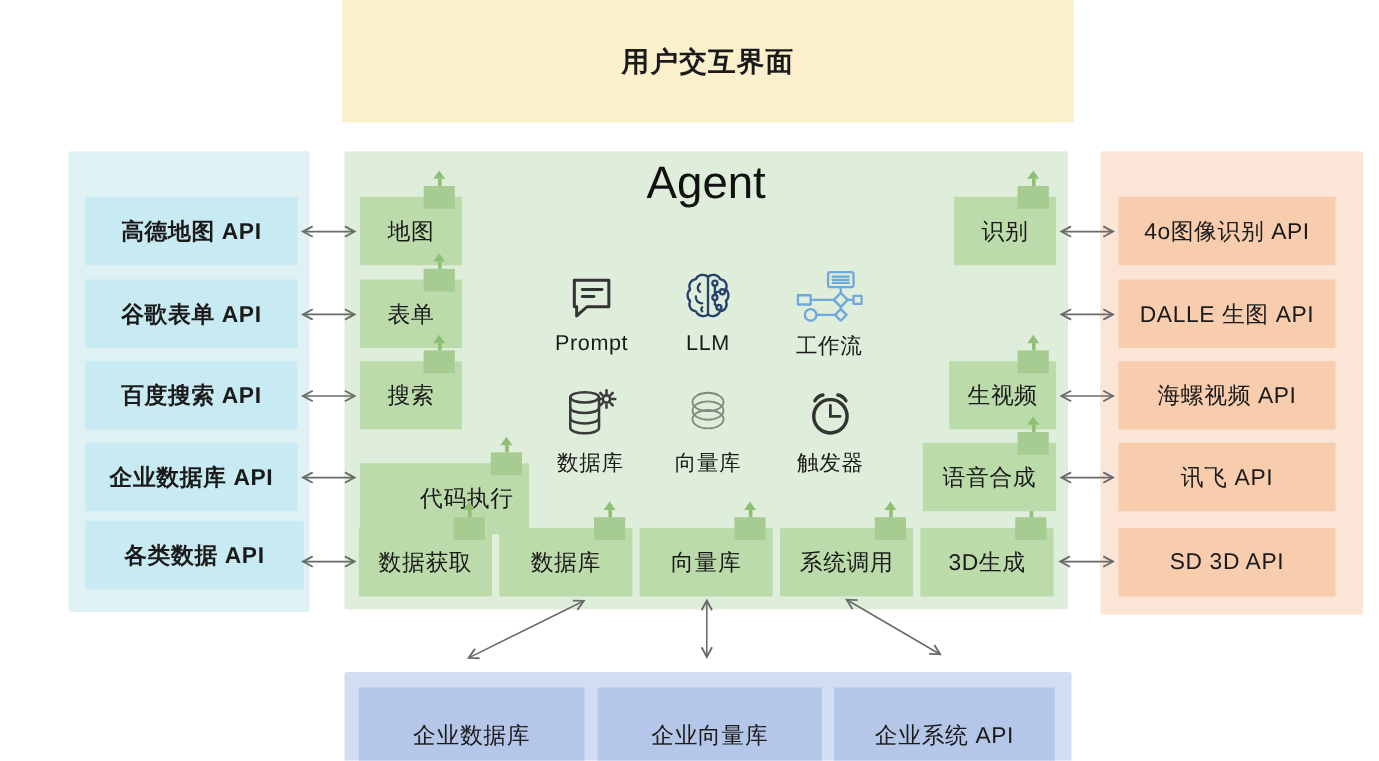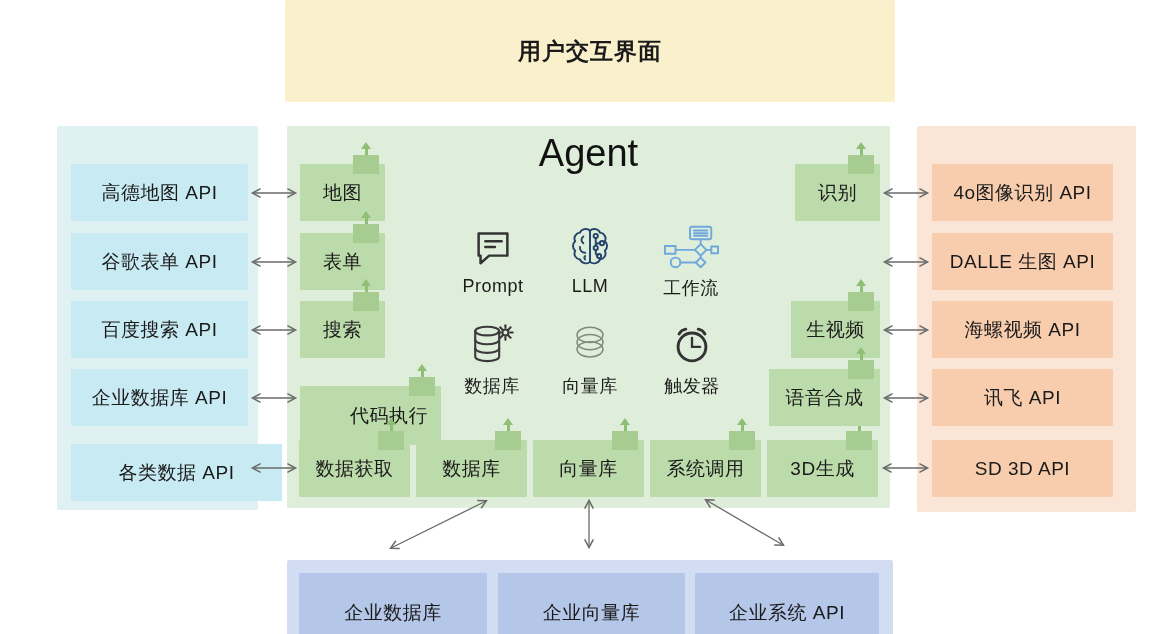--- a/index.html
+++ b/index.html
@@ -9,21 +9,21 @@
   #top-box{left:285px;top:0;width:610px;height:102px;background:#FBF0CC;
            display:flex;align-items:center;justify-content:center;}
   #top-box .ttl{font-size:23px;font-weight:bold;letter-spacing:1px;}
   #left-panel{left:57px;top:126px;width:201px;height:384px;background:#DFF1F3;}
   #agent-panel{left:287px;top:126px;width:603px;height:382px;background:#DFEEDA;}
   #right-panel{left:917px;top:126px;width:219px;height:386px;background:#FBE5D6;}
   #bottom-panel{left:287px;top:536px;width:606px;height:98px;background:#D2DCF2;margin-top:24px;}
 
   .box{position:absolute;display:flex;align-items:center;justify-content:center;
        font-size:19px;letter-spacing:.5px;border-radius:1px;}
-  .cyan{background:#C8EAF2;}
+  .cyan{background:#C8EAF2;font-weight:bold;}
   .greenb{background:#BCDBAB;justify-content:center;}
   .orangeb{background:#F8CDAE;}
   .blueb{background:#B5C7E8;}
 
   
   .tab{position:absolute;top:-9px;right:6px;width:26px;height:19px;background:#A6CC92;}
   .tab::before{content:"";position:absolute;top:-13px;left:50%;margin-left:-5px;
                border-left:5px solid transparent;border-right:5px solid transparent;
                border-bottom:7px solid #8FBE75;}
   .tab::after{content:"";position:absolute;top:-6px;left:50%;margin-left:-1.5px;
@@ -52,21 +52,21 @@
       </div>
     <div class="box cyan" style="left:14px;top:107px;width:177px;height:57px;">
         <span>谷歌表单 API</span>
       </div>
     <div class="box cyan" style="left:14px;top:175px;width:177px;height:57px;">
         <span>百度搜索 API</span>
       </div>
     <div class="box cyan" style="left:14px;top:243px;width:177px;height:57px;">
         <span>企业数据库 API</span>
       </div>
-    <div class="box cyan" style="left:14px;top:318px;width:211px;height:57px;">
+    <div class="box cyan" style="left:14px;top:308px;width:182px;height:57px;">
         <span>各类数据 API</span>
       </div>
   </div>
 
   <div class="panel" id="agent-panel">
     <div id="agent-title">Agent</div>
 
     <div class="box greenb" style="left:13px;top:38px;width:85px;height:57px;">
         <span class="tab"></span>
         <span>地图</span>

